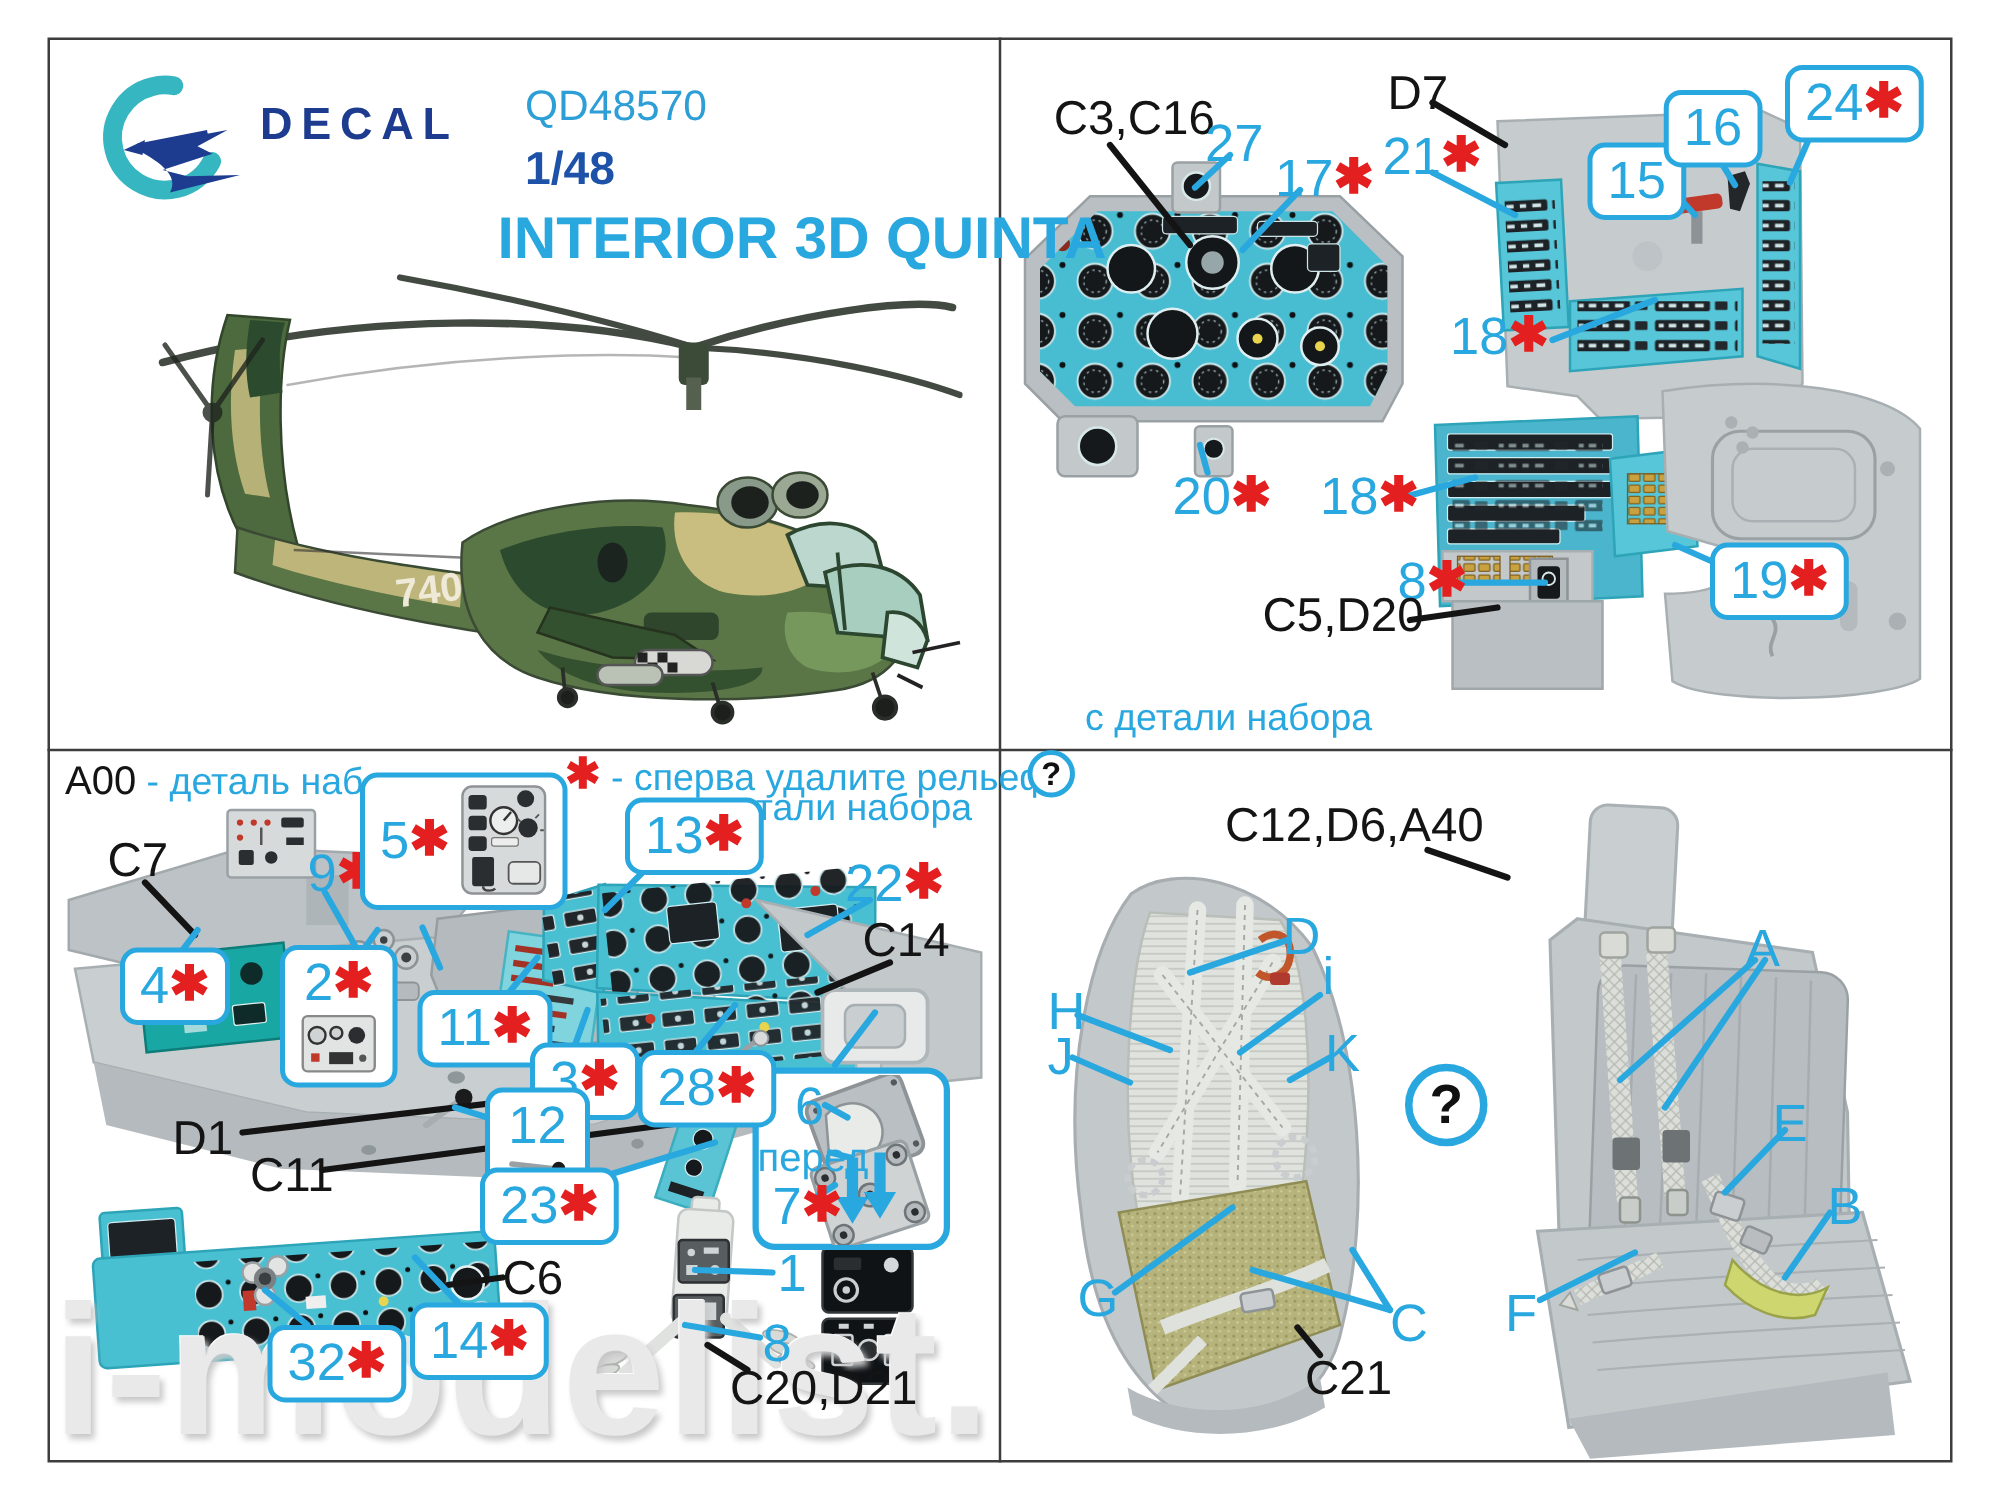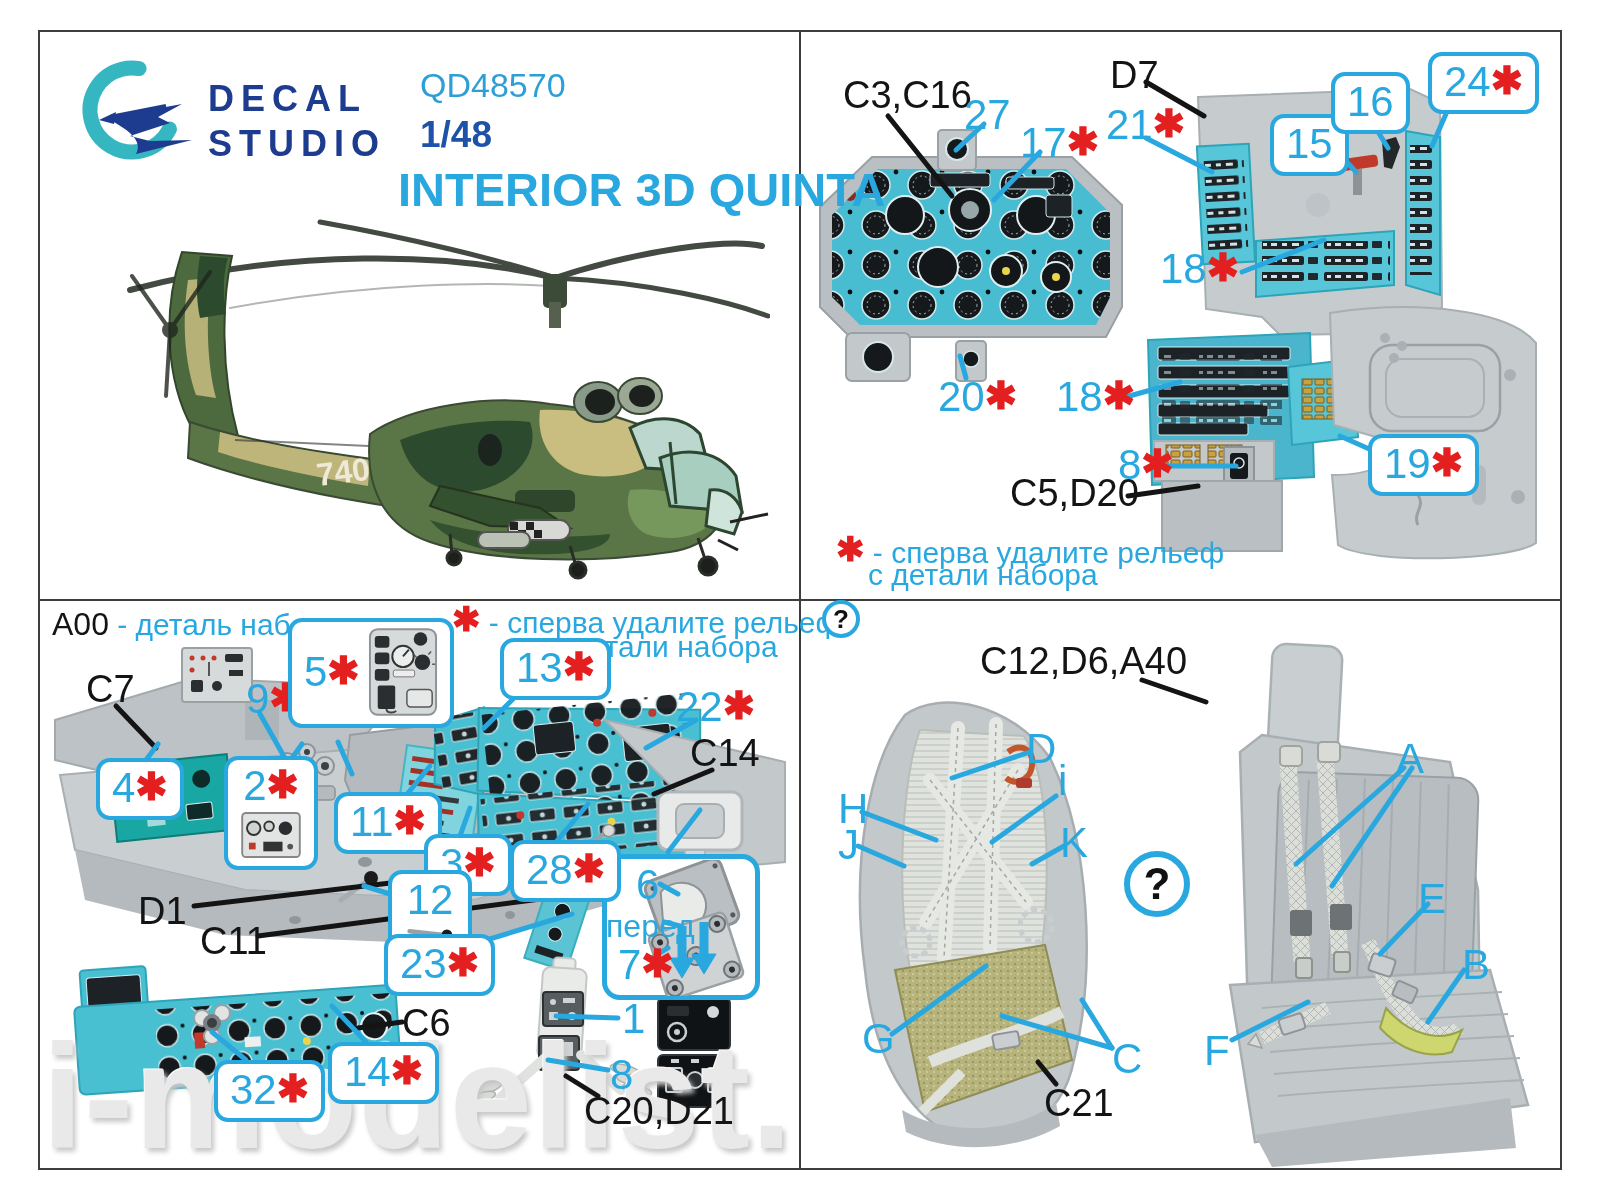--- a/index.html
+++ b/index.html
@@ -53,21 +53,20 @@
   <svg class="gfx" style="left:66px;top:44px" width="140" height="130" viewBox="0 0 140 130">
     <g transform="rotate(-14 66 66)">
       <circle cx="66" cy="66" r="42" fill="none" stroke="#35b6c0" stroke-width="15" stroke-dasharray="185 80" stroke-dashoffset="-30" stroke-linecap="round"></circle>
     </g>
     <path d="M40 74 L116 60 L92 73 L104 79 L64 92 L84 97 L126 96 L70 110 C78 96 60 84 40 74 Z" fill="#1d3c8f"></path>
     <line x1="44" y1="73" x2="100" y2="62" stroke="#1d3c8f" stroke-width="4"></line>
     <polygon points="33,76 50,68 48,80" fill="#1d3c8f"></polygon>
   </svg>
   <div class="brand">
     <div>DECAL</div>
-    <div>STUDIO</div>
   </div>
   <div class="pcode">QD48570</div>
   <div class="pscale">1/48</div>
   <div class="ptype">INTERIOR 3D QUINTA</div>
 
   <svg class="gfx" style="left:70px;top:190px" width="700" height="400" viewBox="0 0 700 400">
 
     <g stroke="#232b22" stroke-linecap="round" fill="none" opacity=".85">
       <path d="M60 100 C220 58 380 62 485 88" stroke-width="6"></path>
       <path d="M250 32 C340 48 430 70 485 88" stroke-width="5"></path>
@@ -648,22 +647,20 @@
   <div class="co" style="left:1106px;top:104px"><span>21</span><span class="star">✱</span></div>
   <div class="co box" style="left:1270px;top:114px"><span>15</span></div>
   <div class="co box" style="left:1331px;top:72px"><span>16</span></div>
   <div class="co box" style="left:1428px;top:52px"><span>24</span><span class="star">✱</span></div>
   <div class="co" style="left:1160px;top:248px"><span>18</span><span class="star">✱</span></div>
   <div class="co" style="left:938px;top:376px"><span>20</span><span class="star">✱</span></div>
   <div class="co" style="left:1056px;top:376px"><span>18</span><span class="star">✱</span></div>
   <div class="co" style="left:1118px;top:444px"><span>8</span><span class="star">✱</span></div>
   <div class="co box" style="left:1368px;top:434px"><span>19</span><span class="star">✱</span></div>
   <div class="pt" style="left:1010px;top:474px">C5,D20</div>
-  <div class="lg" style="left:836px;top:532px">
-    <span class="star">✱</span> <span>- сперва удалите рельеф</span></div>
   <div class="lg" style="left:868px;top:560px">с детали набора</div>
 
   <div class="lg" style="left:52px;top:608px">
     <span class="k">A00</span> <span>- деталь набора</span></div>
   <div class="lg" style="left:452px;top:602px">
     <span class="star">✱</span> <span>- сперва удалите рельеф</span></div>
   <div class="lg" style="left:548px;top:632px">с детали набора</div>
 
   <div class="pt" style="left:86px;top:670px">C7</div>
   <div class="co" style="left:246px;top:678px"><span>9</span><span class="star">✱</span></div>

